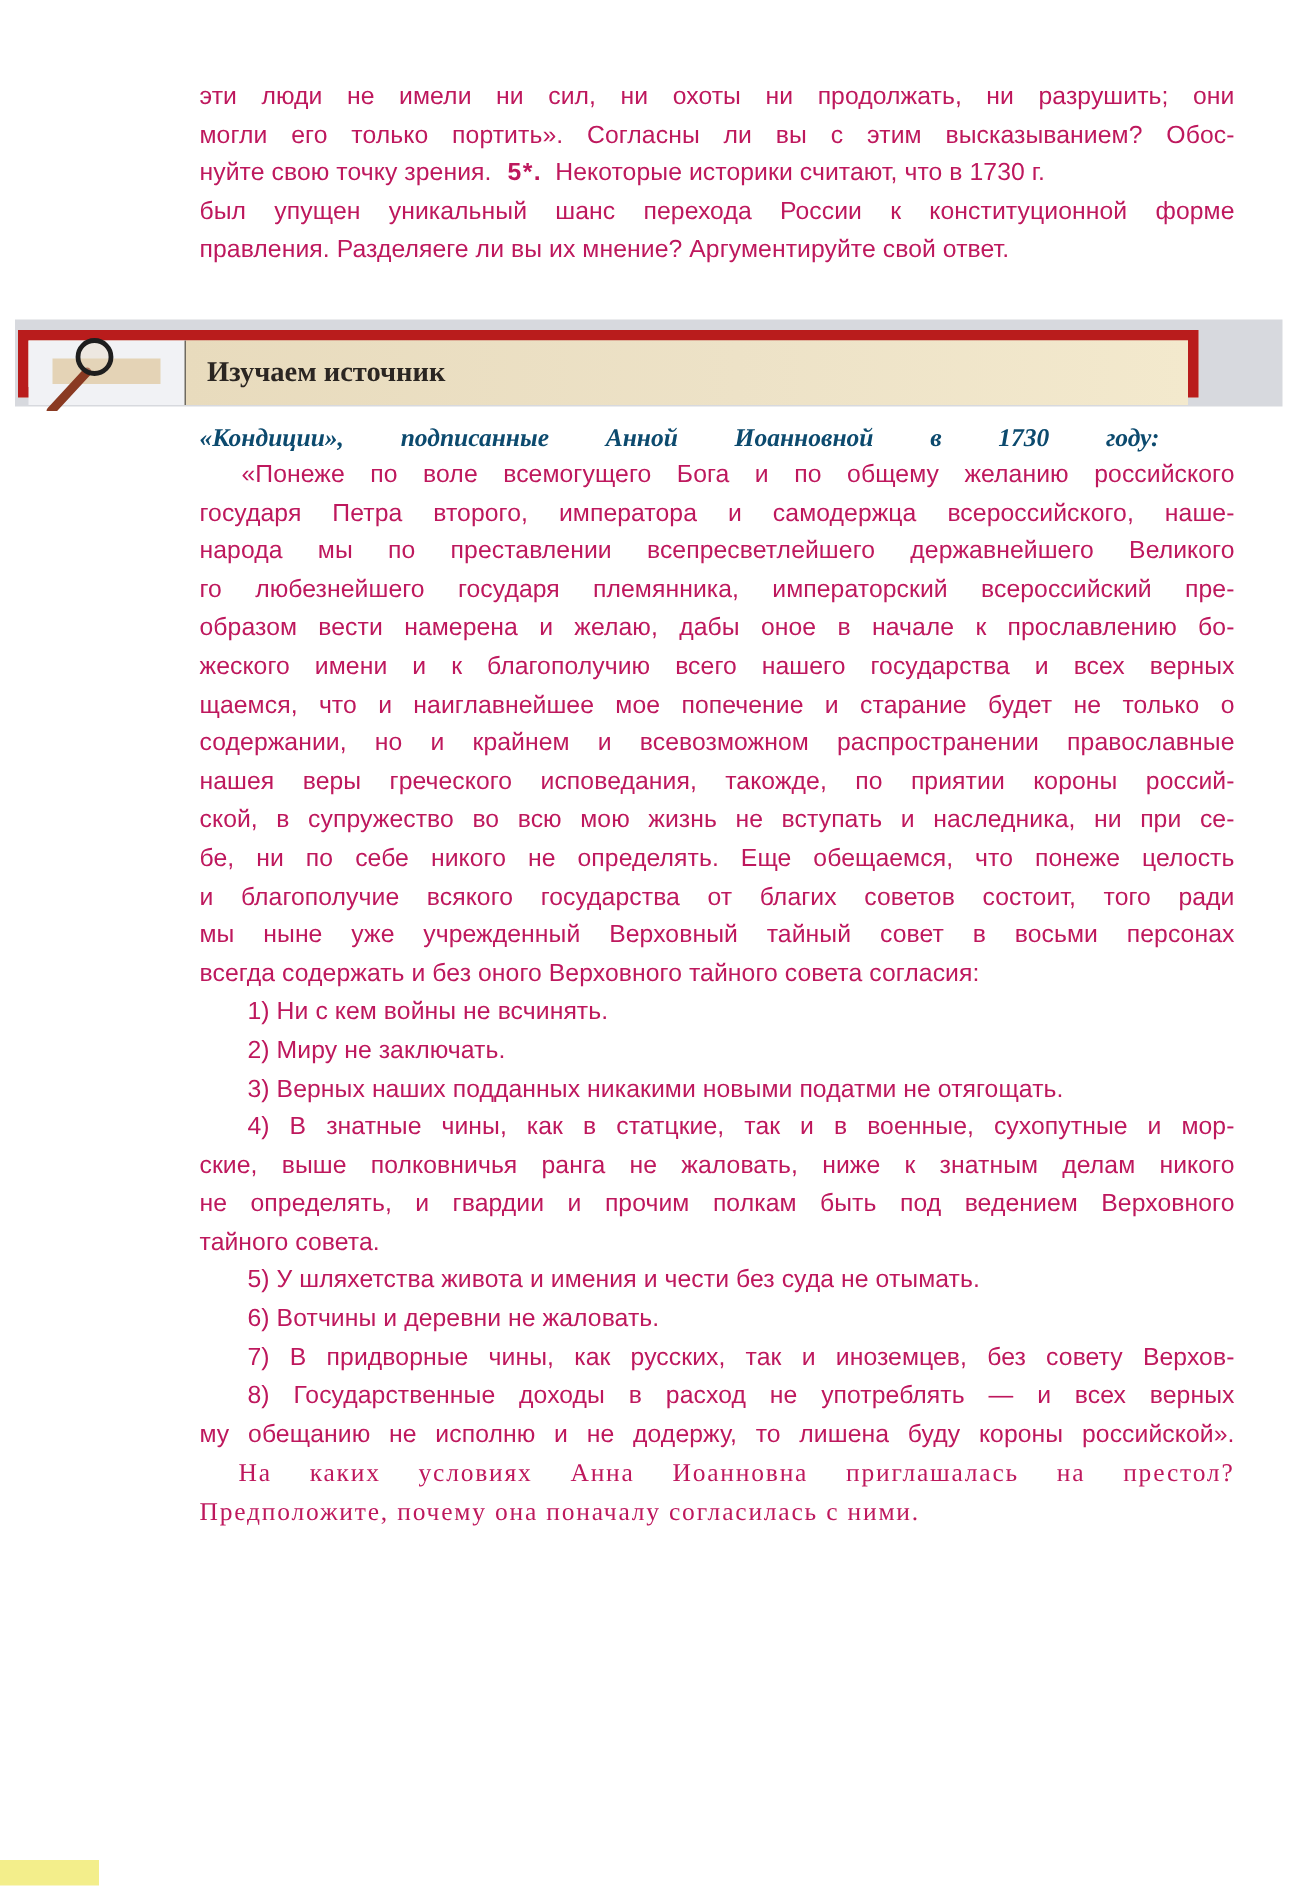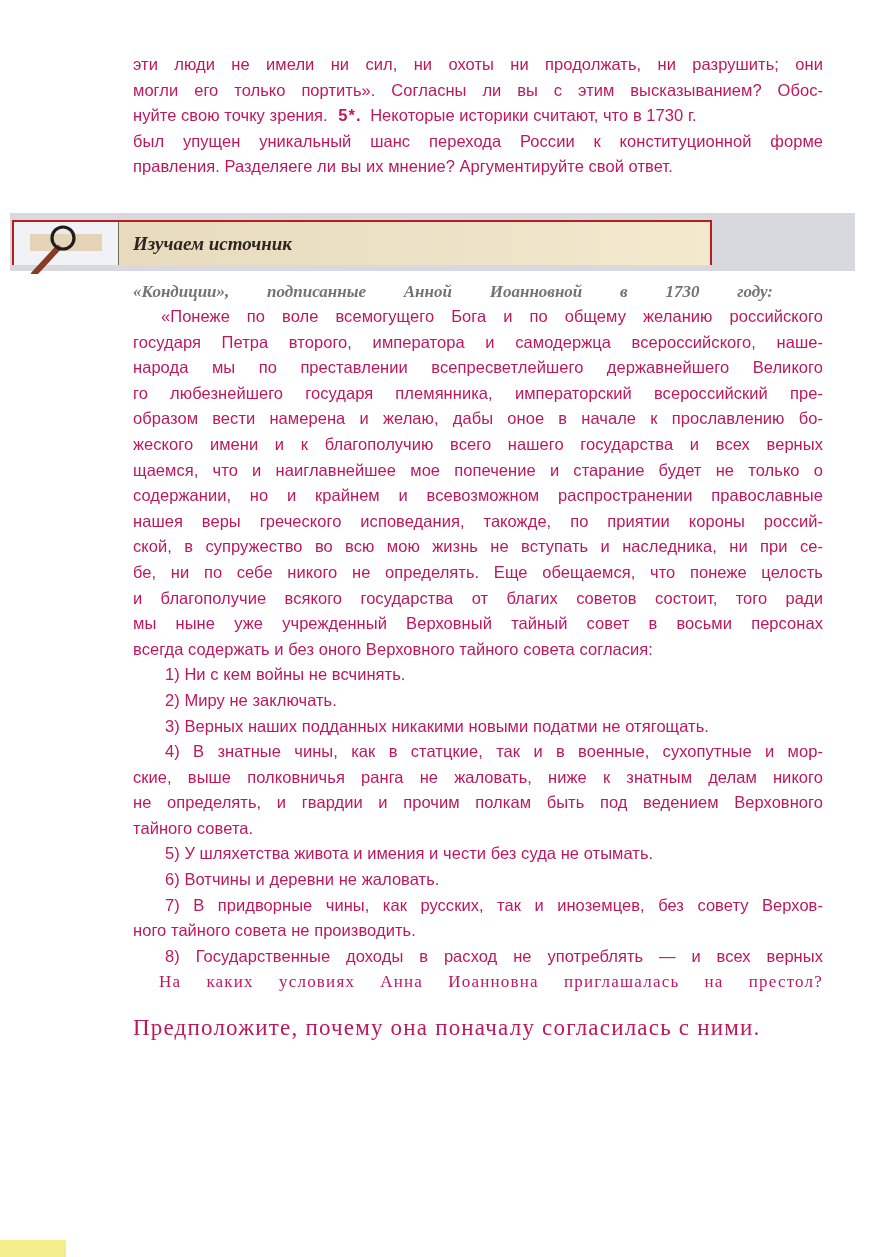--- a/index.html
+++ b/index.html
@@ -7,28 +7,28 @@
     .sans { font-family: "Liberation Sans", "DejaVu Sans", sans-serif; color: #be185d; }
 
     .block { position: absolute; left: 133px; width: 690px; }
     .line { font-size: 16.5px; line-height: 25.6px; height: 25.6px; white-space: nowrap; text-align: justify; text-align-last: justify; letter-spacing: 0.05px; }
     .line.last { text-align-last: left; }
     .indent { padding-left: 32px; }
     .bold { font-weight: bold; letter-spacing: 1px; }
 
     
     .banner { position: absolute; left: 10px; top: 213px; width: 845px; height: 58px; background: #d7d9de; }
-    .banner-inner { position: absolute; left: 2px; top: 7px; width: 700px; height: 45px; border: 2px solid #b91c1c; background: #ece2c6; box-sizing: border-box; font-style: italic; }
+    .banner-inner { position: absolute; left: 2px; top: 7px; width: 787px; height: 45px; border: 7px solid #b91c1c; background: #ece2c6; box-sizing: border-box; }
     .icon-box { position: absolute; left: 0; top: 0; width: 104px; height: 43px; background: #f1f2f5; border-right: 1px solid #6f6a60; }
     .icon-stripe { position: absolute; left: 16px; top: 12px; width: 72px; height: 17px; background: #e4d3b6; }
     .title-area { position: absolute; left: 105px; top: 0; right: 0; height: 43px; background: linear-gradient(90deg, #e8dbbd 0%, #ede2c7 55%, #f3e9cd 100%); }
     .banner-title { position: absolute; left: 14px; top: 11px; font-family: "Liberation Serif", "DejaVu Serif", serif; font-weight: bold; font-size: 19px; color: #2b2622; }
     .magnifier { position: absolute; left: 18px; top: 222px; width: 70px; height: 52px; }
 
-    .caption { position: absolute; left: 133px; top: 280px; width: 640px; font-family: "Liberation Serif", "DejaVu Serif", serif; font-style: italic; font-weight: bold; font-size: 17px; line-height: 24px; white-space: nowrap; text-align: justify; text-align-last: justify; color: #737373; }
+    .caption { position: absolute; left: 133px; top: 280px; width: 640px; font-family: "Liberation Serif", "DejaVu Serif", serif; font-style: italic; font-weight: bold; font-size: 17px; line-height: 24px; white-space: nowrap; text-align: justify; text-align-last: justify; color: #0c4a6e; }
 
     .question { font-family: "Liberation Serif", "DejaVu Serif", serif; font-size: 17px; line-height: 25.6px; letter-spacing: 1.2px; }
 
     .watermark { position: absolute; left: 0; top: 1240px; background: #f3ee8b; padding: 16px 3px; font-family: "Liberation Sans", "DejaVu Sans", sans-serif; font-size: 10.5px; line-height: 14px; color: #111; }
   </style>
 </head>
 <body>
 
 <div class="block sans" style="top:52px;">
   <div class="line">эти люди не имели ни сил, ни охоты ни продолжать, ни разрушить; они</div>
@@ -91,25 +91,25 @@
     <div class="line last">тайного совета.</div>
   </div>
   <div>
     <div class="line last indent">5) У шляхетства живота и имения и чести без суда не отымать.</div>
   </div>
   <div>
     <div class="line last indent">6) Вотчины и деревни не жаловать.</div>
   </div>
   <div>
     <div class="line indent">7) В придворные чины, как русских, так и иноземцев, без совету Верхов-</div>
-    <div class="line last">ного тайного совета не производить.</div>
   </div>
   <div>
     <div class="line indent">8) Государственные доходы в расход не употреблять — и всех верных</div>
+    <div class="line">му обещанию не исполню и не додержу, то лишена буду короны российской».</div>
   </div>
 
   <div class="question">
     <div class="line indent" style="font-size:17px;letter-spacing:1.2px;padding-left:26px;">На каких условиях Анна Иоанновна приглашалась на престол?</div>
-    <div class="line last" style="font-size:23px;letter-spacing:1.2px;margin-top:20px;">Предположите, почему она поначалу согласилась с ними.</div>
+    <div class="line last" style="font-size:17px;letter-spacing:1.2px;">Предположите, почему она поначалу согласилась с ними.</div>
   </div>
 </div>
 
 <div class="watermark">http://gdz.wtf</div>
 
 </body></html>

